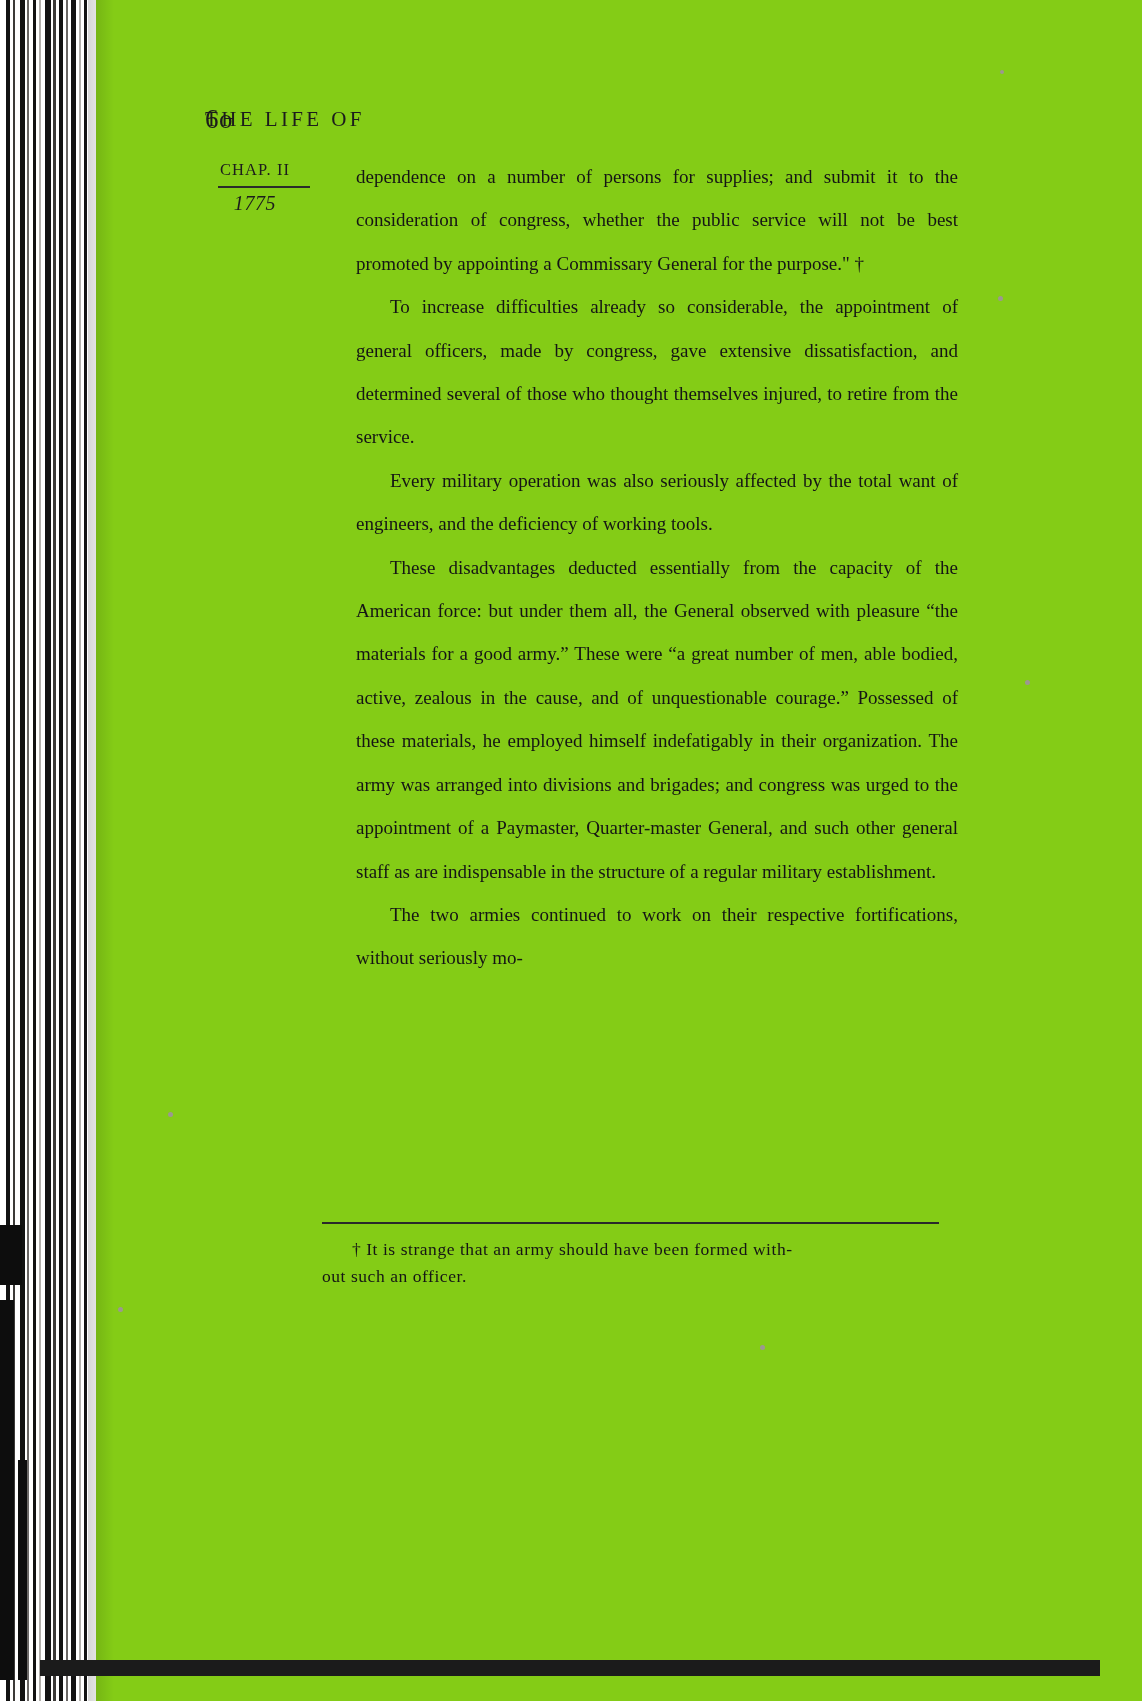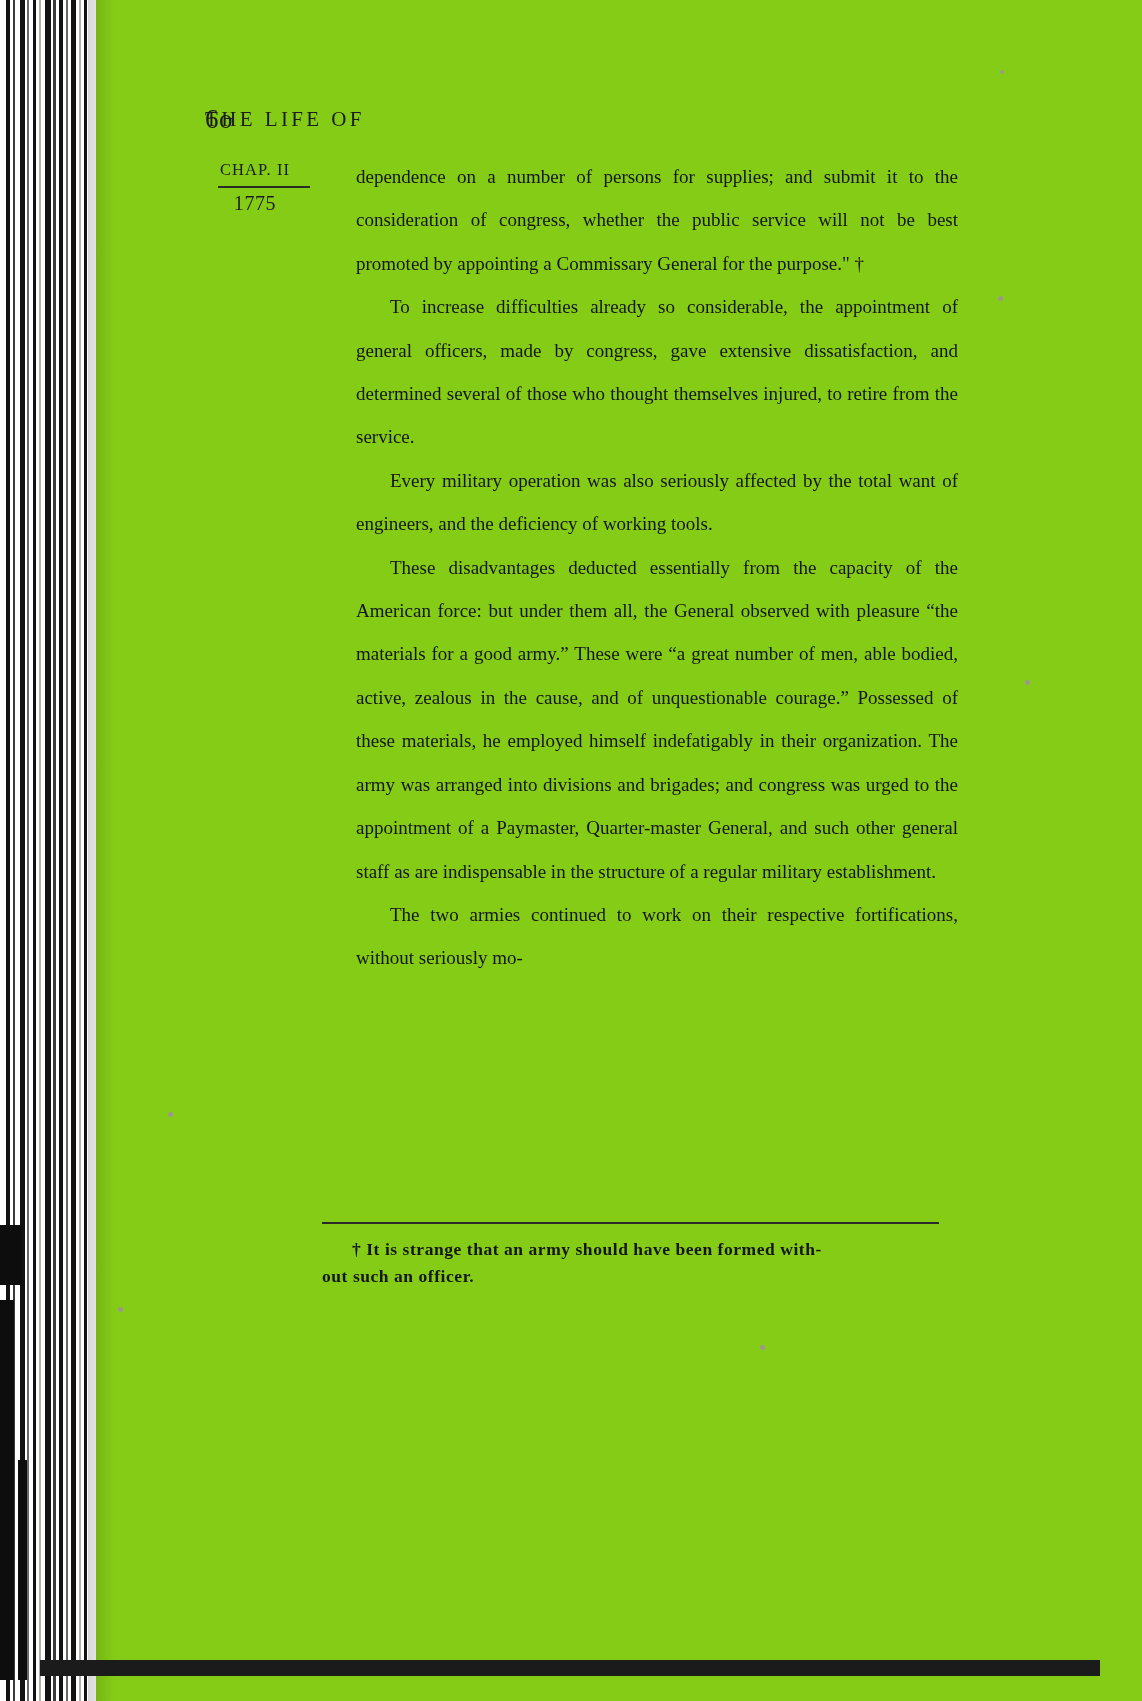--- a/index.html
+++ b/index.html
@@ -104,20 +104,21 @@
   .margin-rule {
     margin: 6px 0 4px auto;
     width: 92px;
     height: 2px;
     background: #2b2b2b;
   }
   .margin-year {
     font-size: 20px;
     letter-spacing: 0.6px;
     color: #1c1c1c;
+    font-style: italic;
   }
 
   
   .textblock {
     position: absolute;
     left: 356px;
     top: 155px;
     width: 602px;
     font-size: 19px;
     line-height: 43.4px;
@@ -143,21 +144,21 @@
   }
   .footnote {
     position: absolute;
     left: 322px;
     top: 1236px;
     width: 619px;
     font-size: 17.5px;
     line-height: 27px;
     letter-spacing: 0.55px;
     color: #151515;
-    font-weight: 700;
+    font-weight: 400;
   }
   .footnote .fn-indent { display: inline-block; width: 30px; }
 
   
   .speck {
     position: absolute;
     background: #9c9890;
     border-radius: 50%;
   }
 </style>

